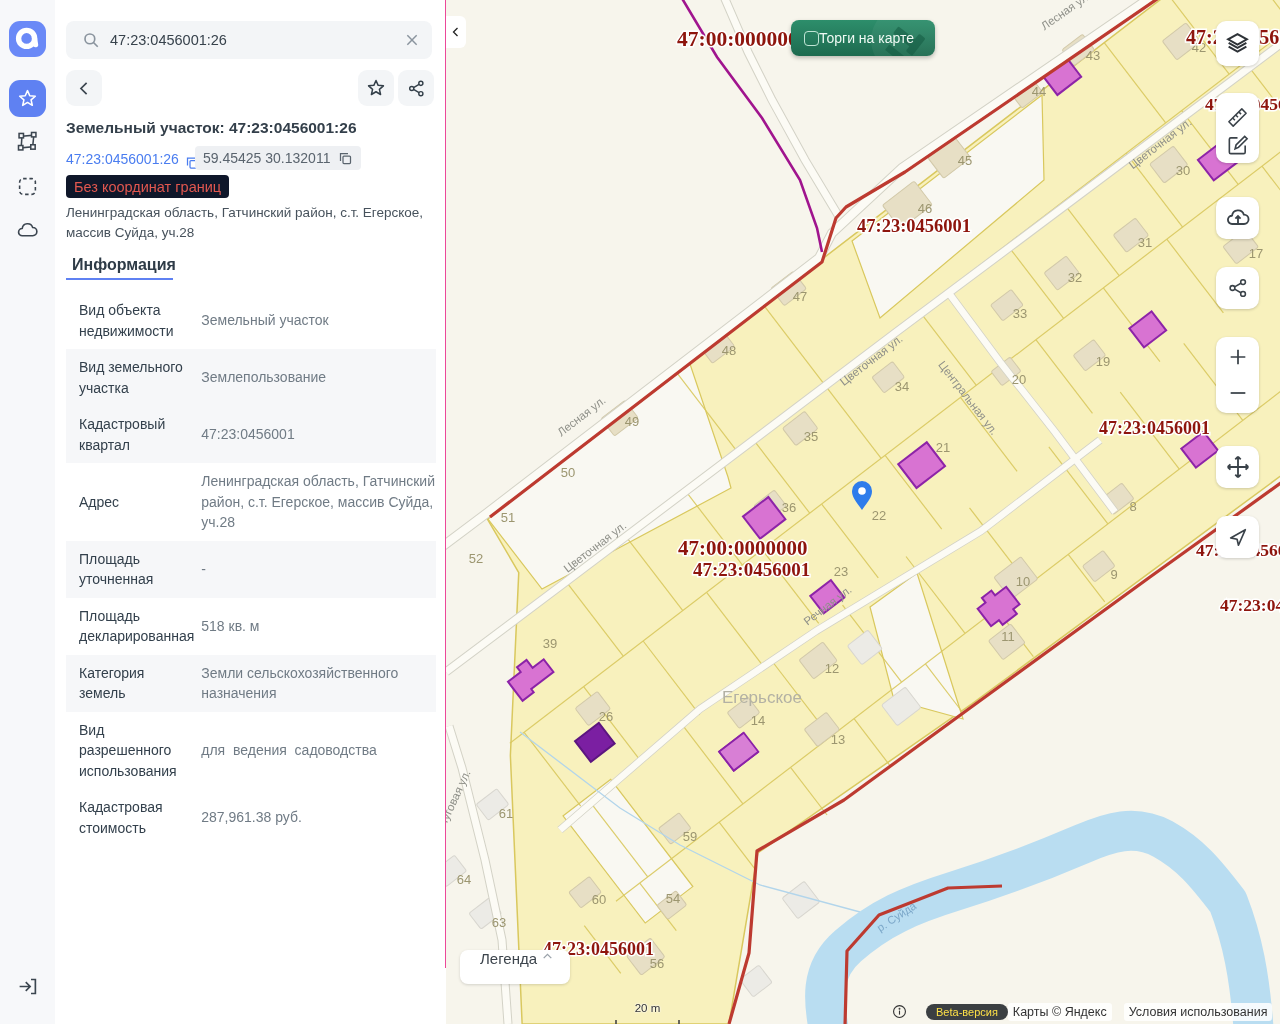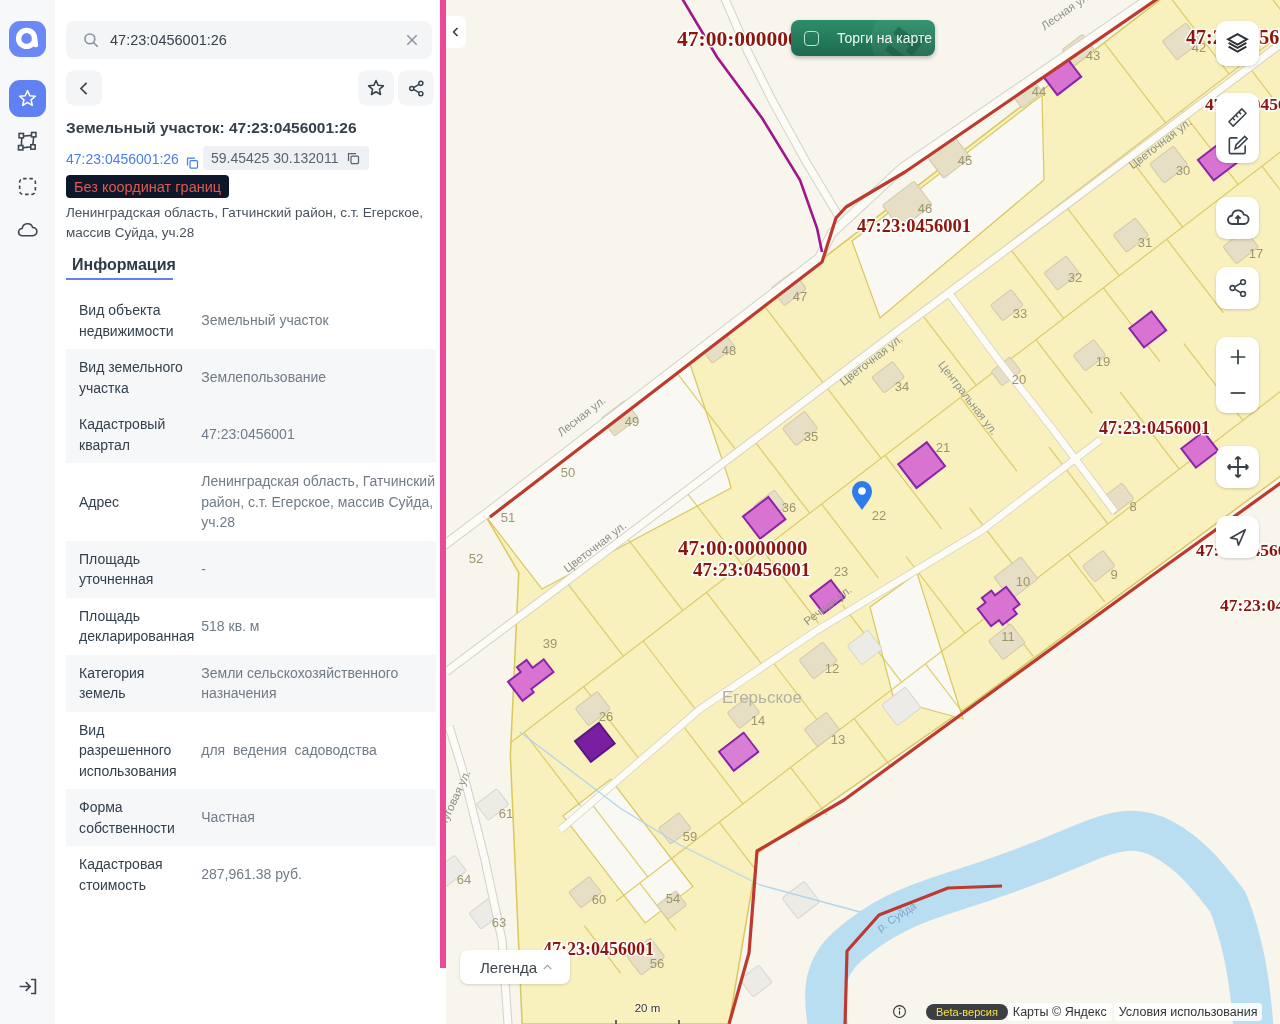--- a/index.html
+++ b/index.html
@@ -1,21 +1,21 @@
 <!DOCTYPE html>
 <html lang="ru"><head>
 <meta charset="utf-8">
 <title>Map</title>
 <style>
 *{margin:0;padding:0;box-sizing:border-box}
 html,body{width:1280px;height:1024px;overflow:hidden;font-family:"Liberation Sans",sans-serif;background:#fff;-webkit-font-smoothing:antialiased}
 #app{position:relative;width:1280px;height:1024px;overflow:hidden}
 #mapwrap{position:absolute;left:446px;top:0;width:834px;height:1024px}
 #rail{position:absolute;left:0;top:0;width:55px;height:1024px;background:#f7f8fa;z-index:30}
-#panel{position:absolute;left:55px;top:0;width:391px;height:968px;background:#fff;z-index:25;border-right:6px solid #ec4899}
+#panel{position:absolute;left:55px;top:0;width:391px;height:968px;background:#fff;z-index:25;border-right:1px solid #ec4899}
 
 .logo{position:absolute;left:9px;top:21px;width:37px;height:36px;border-radius:11px;background:#6a89f7}
 .navact{position:absolute;left:9px;top:80px;width:37px;height:37px;border-radius:11px;background:#5f81f2;display:flex;align-items:center;justify-content:center}
 .navico{position:absolute;left:16px;width:23px;height:23px;display:flex;align-items:center;justify-content:center}
 
 .search{position:absolute;left:11px;top:21px;width:366px;height:38px;background:#f3f5f7;border-radius:8px;display:flex;align-items:center}
 .search .q{color:#37424c;font-size:14.5px;margin-left:10px}
 .btnlite{position:absolute;width:36px;height:36px;background:#f3f5f7;border-radius:9px;display:flex;align-items:center;justify-content:center}
 .title{position:absolute;left:11px;top:119px;font-size:15.5px;font-weight:bold;color:#333f4a}
 .chip{position:absolute;height:24px;border-radius:4px;display:flex;align-items:center;font-size:14px}
@@ -26,22 +26,22 @@
 table.info{position:absolute;left:11px;top:288px;width:370px;border-collapse:collapse;font-size:14px}
 table.info td{vertical-align:middle;padding:8px 0}
 table.info tr:first-child td{padding-top:12px}
 table.info td.l{width:124px;color:#33404c;font-weight:normal;padding-left:13px;padding-right:7px;line-height:20.5px}
 table.info td.v{color:#707b85;padding-left:0;line-height:20.5px}
 table.info tr.g{background:#f6f7f9}
 
 .mbtn{position:absolute;background:#fff;border-radius:10px;box-shadow:0 1px 3px rgba(0,0,0,.18);display:flex;align-items:center;justify-content:center;flex-direction:column}
 .greenbtn{position:absolute;left:791px;top:20px;width:144px;height:36px;border-radius:8px;background:linear-gradient(180deg,#2d8e6b,#1d6a4f);box-shadow:0 2px 4px rgba(0,0,0,.25);display:flex;align-items:center;overflow:hidden}
 .greenbtn .cb{width:15px;height:15px;border:1.6px solid #bfe4d4;border-radius:4px;margin-left:13px}
-.greenbtn .t{color:#eef9f3;font-size:14px;margin-left:18px;transform:translateZ(0)}
-.legend{position:absolute;left:460px;top:950px;width:110px;height:34px;background:#fff;border-radius:8px;box-shadow:0 1px 3px rgba(0,0,0,.15);display:flex;align-items:center}
+.greenbtn .t{color:#eef9f3;font-size:14px;margin-left:0;transform:translateZ(0)}
+.legend{position:absolute;left:460px;top:950px;width:110px;height:34px;background:#fff;border-radius:8px;box-shadow:0 1px 3px rgba(0,0,0,.15);display:flex;align-items:flex-start}
 .legend .t{font-size:15px;color:#3d454d;margin-left:20px}
 .attr{position:absolute;left:892px;top:1002px;height:19px;display:flex;align-items:center;font-size:12.5px;color:#333;z-index:21}
 .betapill{background:#3b3f42;color:#fde047;border-radius:10px;padding:2px 10px;font-size:11px;margin-left:19px}
 .whbg{background:rgba(255,255,255,.85);border-radius:3px;padding:2px 5px}
 .collapse{position:absolute;left:446px;top:16px;width:20px;height:32px;background:#fff;border-radius:0 6px 6px 0;z-index:21;display:flex;align-items:center;justify-content:center}
 .scale{position:absolute;left:590px;top:1002px;width:115px;text-align:center;z-index:21}
 .scale .t{font-size:11.5px;color:#333;text-shadow:0 0 2px #fff,0 0 2px #fff}
 </style>
 </head>
 <body>
@@ -345,21 +345,21 @@
       </svg>
 </div>
 <div class="attr">
  <svg width="15" height="15" viewBox="0 0 24 24" fill="none" stroke="#333" stroke-width="1.8">
         <circle cx="12" cy="12" r="9.5"></circle>
         <path d="M12 10.5 V17"></path>
         <circle cx="12" cy="7.5" r="0.6" fill="#333"></circle>
       </svg>
  <span class="betapill">Beta-версия</span>
  <span class="whbg" style="margin-left:0">Карты © Яндекс</span>
- <span class="whbg" style="margin-left:2px">Условия использования</span>
+ <span class="whbg" style="margin-left:12px">Условия использования</span>
 </div>
 
 <div id="rail">
 <div class="logo">
  <svg width="37" height="36" viewBox="0 0 37 36">
           <circle cx="17.6" cy="17.4" r="8" fill="none" stroke="#fff" stroke-width="5.4"></circle>
           <path d="M25.4 16.5 L26.6 23.6" stroke="#fff" stroke-width="5.2" stroke-linecap="round"></path>
         </svg>
 </div>
 <div class="navact">
@@ -421,21 +421,21 @@
           <circle cx="17.5" cy="18.5" r="2.6"></circle>
           <path d="M8.3 10.8 L15.2 6.8 M8.3 13.2 L15.2 17.2"></path>
         </svg>
 </div>
 <div class="title">Земельный участок: 47:23:0456001:26</div>
 <div class="chip" style="left:11px;top:147px;color:#4a7df0">47:23:0456001:26</div>
 <svg class="chip" style="left:130px;top:151px" width="15" height="15" viewBox="0 0 24 24" fill="none" stroke="#4a7df0" stroke-width="2">
         <rect x="8" y="8" width="12" height="12" rx="1.5"></rect>
         <path d="M16 4 H4 V16"></path>
       </svg>
-<div class="chip" style="left:148px;top:146px;background:#eef0f3;color:#5a646e;padding:0 8px">59.45425 30.132011
+<div class="chip" style="left:140px;top:146px;background:#eef0f3;color:#5a646e;padding:0 8px">59.45425 30.132011
  <svg style="margin-left:8px" width="15" height="15" viewBox="0 0 24 24" fill="none" stroke="#5a646e" stroke-width="2">
           <rect x="8" y="8" width="12" height="12" rx="1.5"></rect>
           <path d="M16 4 H4 V16"></path>
         </svg>
 </div>
 <div class="redchip">Без координат границ</div>
 <div class="addr">Ленинградская область, Гатчинский район, с.т. Егерское, массив Суйда, уч.28</div>
 <div class="tab">Информация</div>
 <div class="tabline"></div>
 <table class="info">
@@ -465,24 +465,20 @@
             <td class="v">518 кв. м</td>
           </tr>
 <tr class="g">
             <td class="l">Категория земель</td>
             <td class="v">Земли сельскохозяйственного назначения</td>
           </tr>
 <tr>
             <td class="l">Вид разрешенного использования</td>
             <td class="v">для&nbsp; ведения&nbsp; садоводства</td>
           </tr>
-<tr class="g">
-            <td class="l">Форма собственности</td>
-            <td class="v">Частная</td>
-          </tr>
 <tr>
             <td class="l">Кадастровая стоимость</td>
             <td class="v">287,961.38 руб.</td>
           </tr>
         </tbody>
       </table>
 </div>
 </div>
 
 </body></html>

